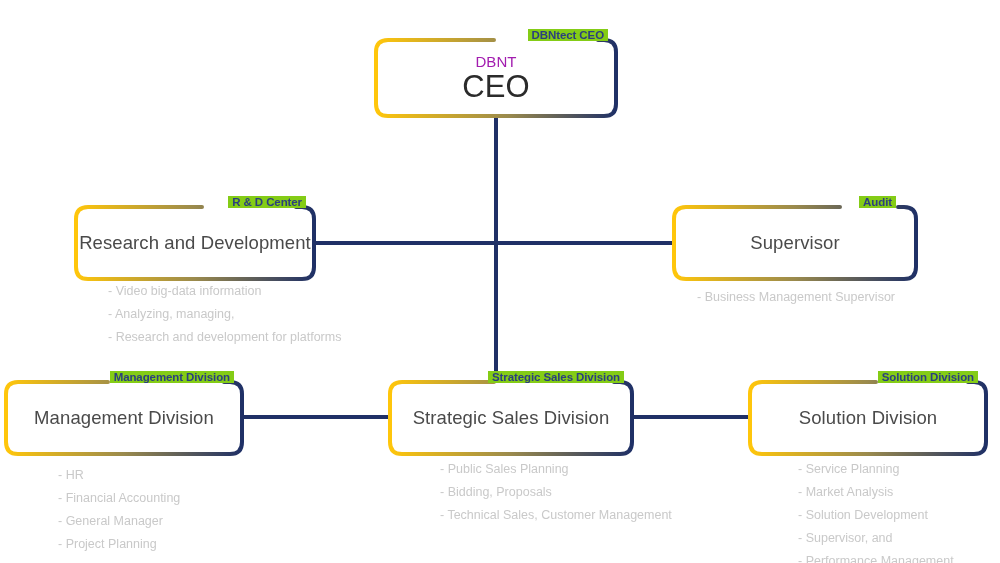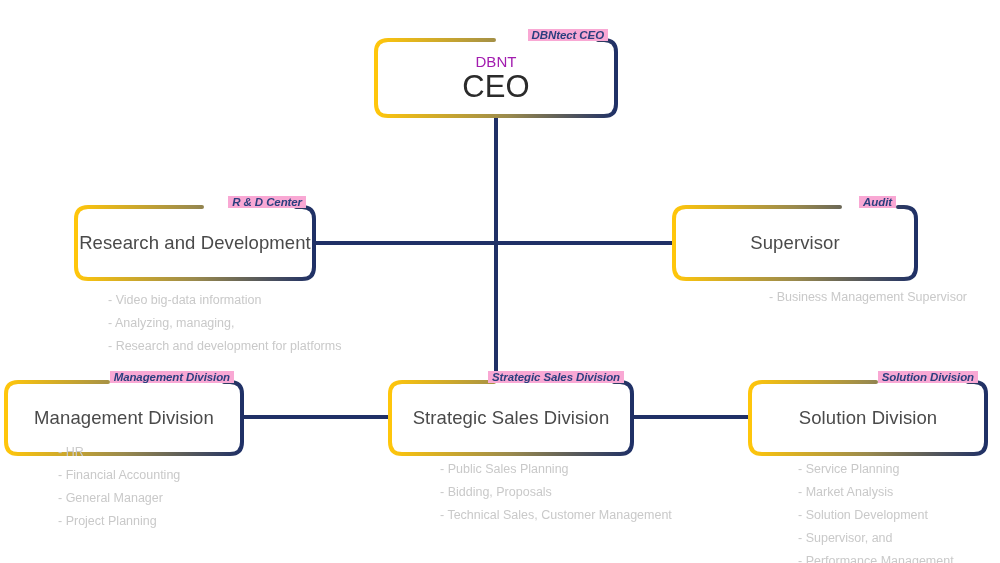--- a/index.html
+++ b/index.html
@@ -48,25 +48,24 @@
     letter-spacing: .1px;
     white-space: nowrap;
   }
 
   .tag {
     position: absolute;
     top: -9px;
     color: #2b3f7e;
     font-size: 11.5px;
     font-weight: 700;
-    background: #f9a8d4;
+    background: #84cc16;
     padding: 0 4px;
     white-space: nowrap;
     letter-spacing: -.1px;
-    font-style: italic;
   }
 
   
   .bullets {
     position: absolute;
     color: #c9c9c9;
     font-size: 12.5px;
     line-height: 23px;
     white-space: nowrap;
   }
@@ -92,23 +91,23 @@
   #n-mgmt .box-title { font-size: 18.5px; }
 
   #n-sales { left: 388px; top: 380px; width: 246px; height: 76px; }
   #n-sales .box { height: 76px; }
   #n-sales .box-title { font-size: 18.5px; }
 
   #n-sol   { left: 748px; top: 380px; width: 240px; height: 76px; }
   #n-sol .box { height: 76px; }
   #n-sol .box-title { font-size: 18.5px; }
 
-  #b-rd    { left: 108px; top: 289px; }
-  #b-sup   { left: 769px; top: 286px; }
-  #b-mgmt  { left: 58px;  top: 441px; }
+  #b-rd    { left: 108px; top: 280px; }
+  #b-sup   { left: 697px; top: 286px; }
+  #b-mgmt  { left: 58px;  top: 464px; }
   #b-sales { left: 440px; top: 458px; }
   #b-sol   { left: 798px; top: 458px; }
 </style>
 </head>
 <body>
 
 <div id="chart">
 
   <div class="line line-v" style="left:494px; top:114px; height:268px;"></div>
 

